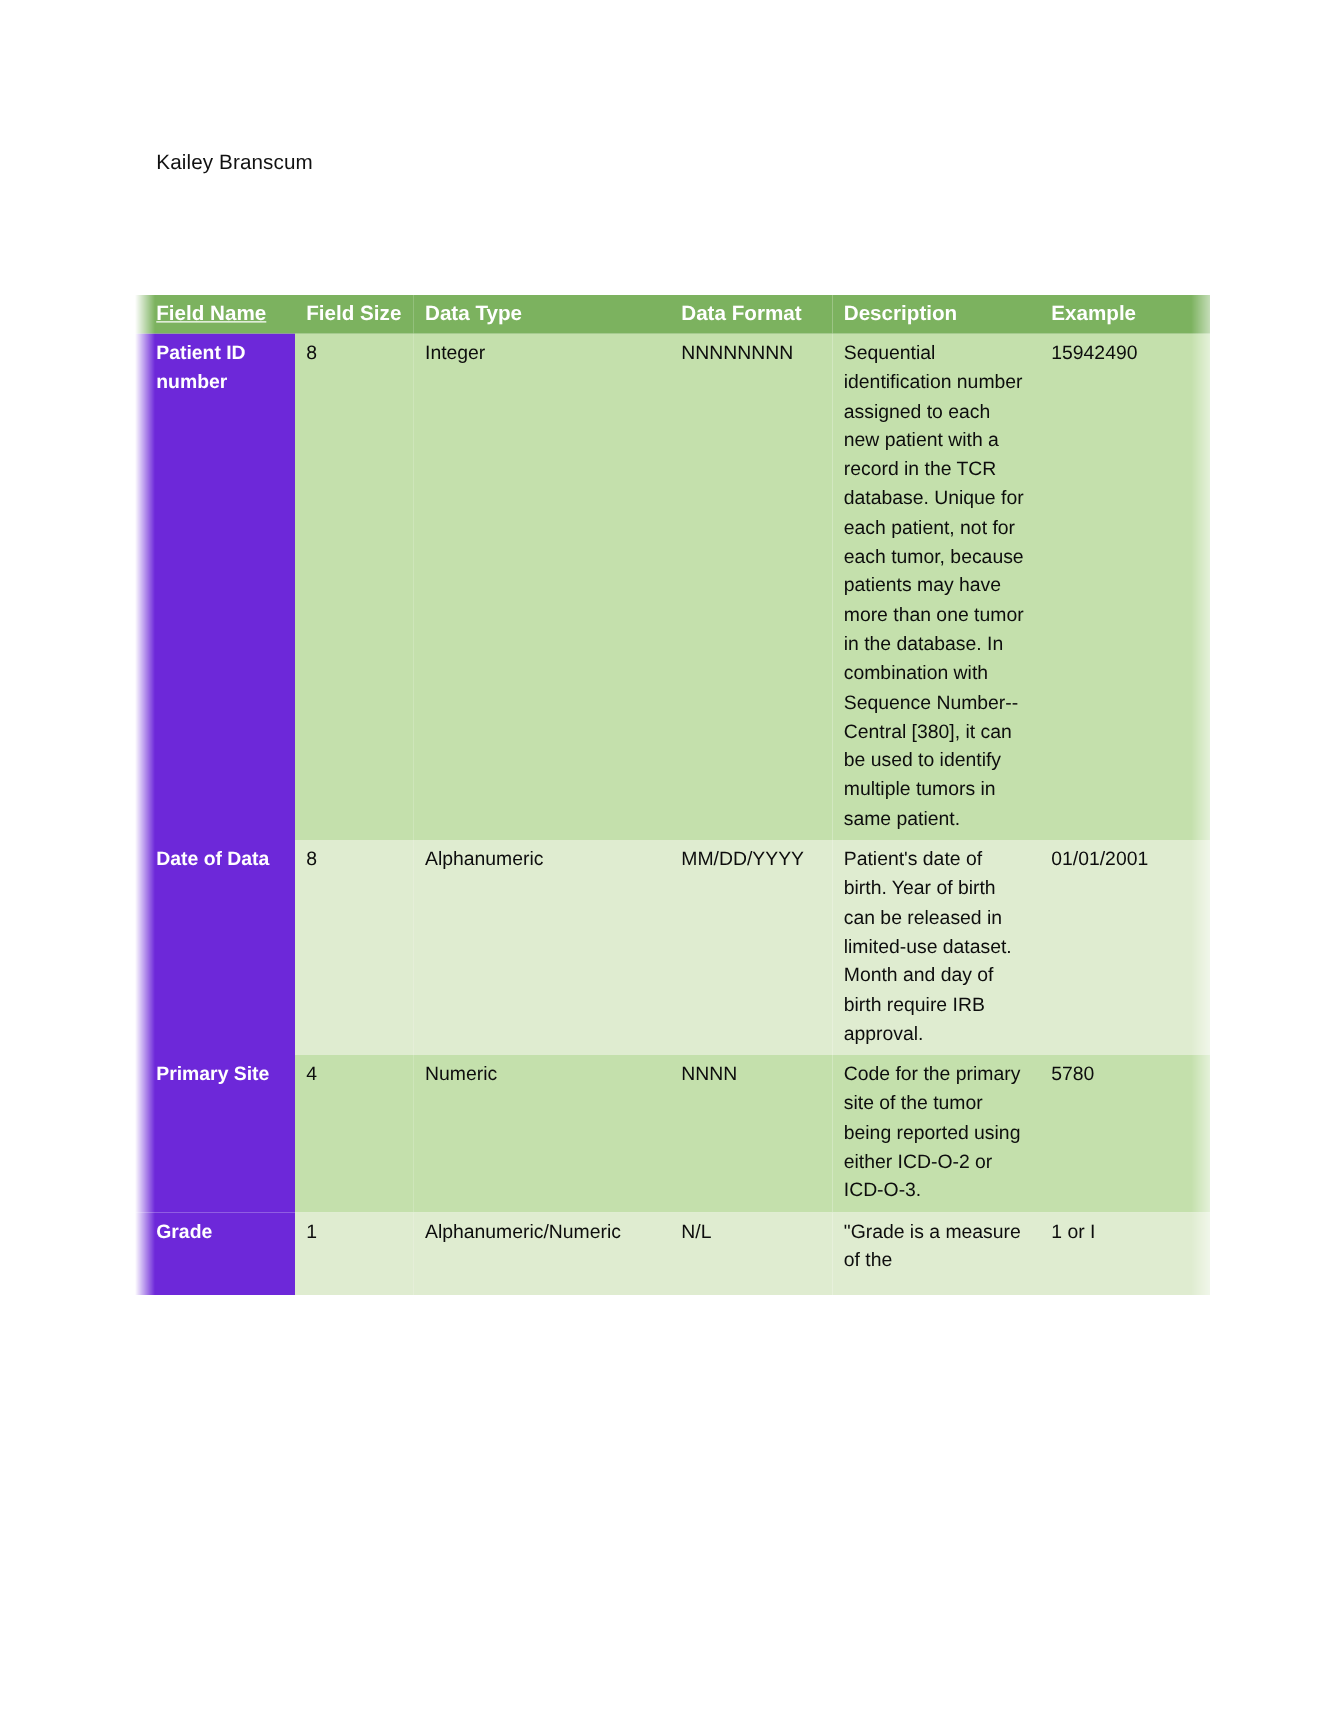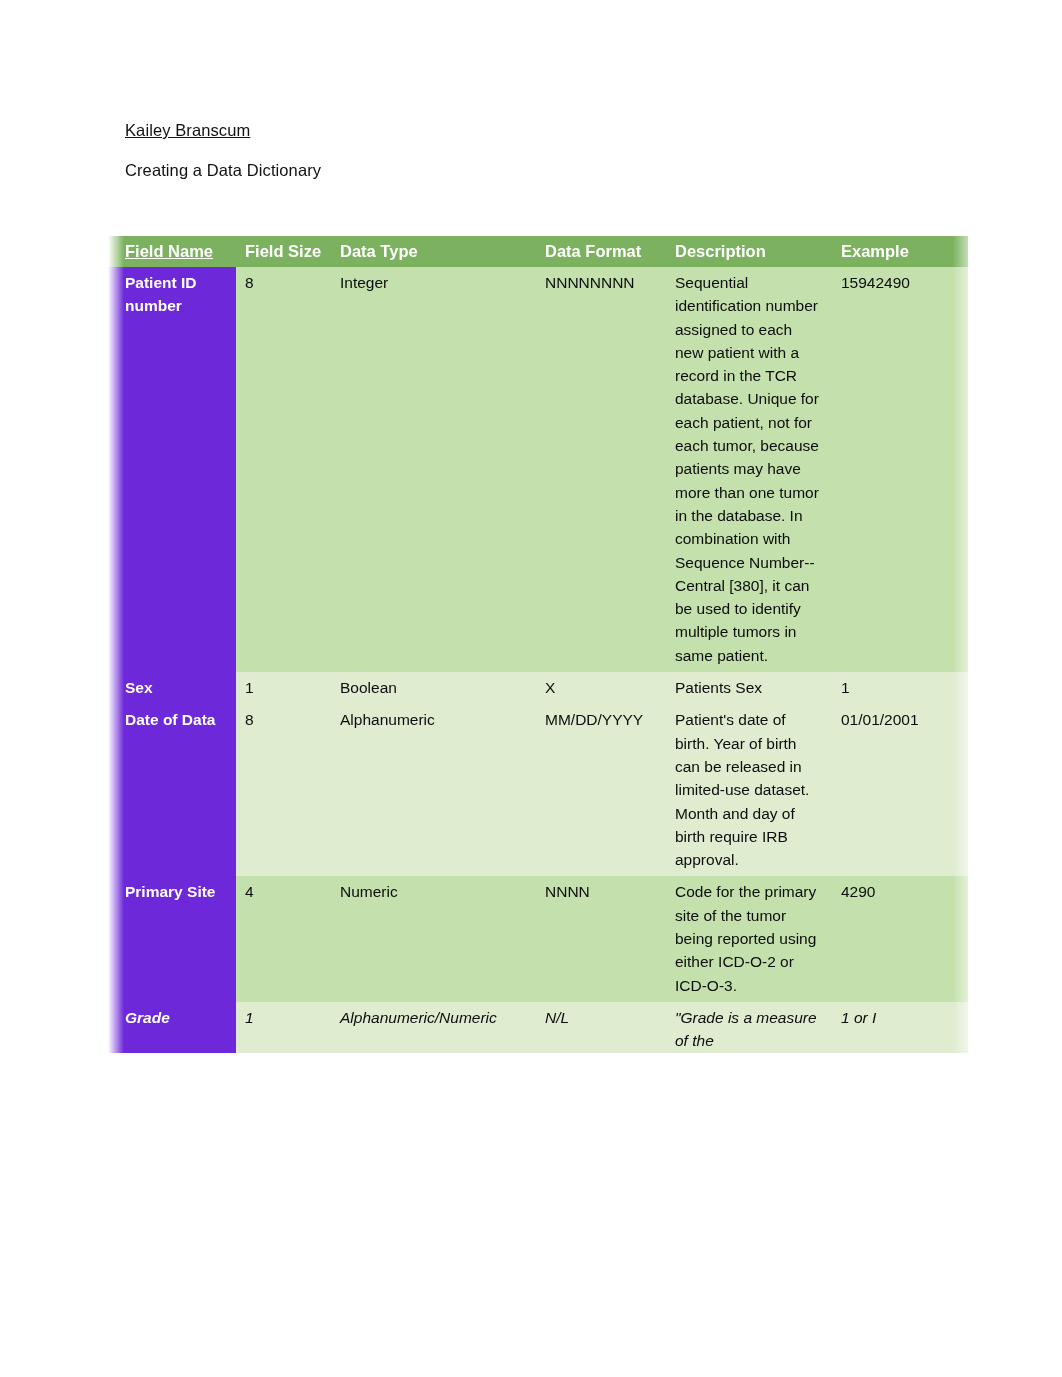--- a/index.html
+++ b/index.html
@@ -30,21 +30,21 @@
     top: 120px;
     width: 760px;
   }
   .doc-line {
     font-size: 16.5px;
     line-height: 21px;
     color: #111111;
     letter-spacing: 0.1px;
     white-space: nowrap;
   }
-  .doc-line.author { margin-bottom: 19px; text-decoration: underline; }
+  .doc-line.author { margin-bottom: 19px; }
 
   
   .table-wrap {
     position: absolute;
     left: 108px;
     top: 236px;
     width: 872px;
     
     height: 996px;
     overflow: hidden;
@@ -101,30 +101,29 @@
     background: #6d28d9;
     color: #ffffff;
     font-weight: bold;
     padding-left: 17px;
   }
 
   
   tr.band-dark  td:not(.fieldname) { background: #c4e0ac; }
   tr.band-light td:not(.fieldname) { background: #dfecd0; }
 
-  .clipped td { padding-bottom: 0; font-style: italic; }
+  .clipped td { padding-bottom: 16px; }
 </style>
 </head>
 <body>
 
 <div class="page">
 
   <div class="heading-block">
     <div class="doc-line author">Kailey Branscum</div>
-    <div class="doc-line">Creating a Data Dictionary</div>
   </div>
 
   <div class="table-wrap">
     <table class="dict">
       <colgroup>
         <col class="c-name">
           <col class="c-size">
           <col class="c-type">
         <col class="c-format">
           <col class="c-desc">
@@ -143,42 +142,34 @@
       <tbody>
         <tr class="band-dark">
           <td class="fieldname">Patient ID number</td>
           <td>8</td>
           <td>Integer</td>
           <td>NNNNNNNN</td>
           <td>Sequential identification number assigned to each new patient with a record in the TCR database. Unique for each patient, not for each tumor, because patients may have more than one tumor in the database. In combination with Sequence Number--Central [380], it can be used to identify multiple tumors in same patient.</td>
           <td>15942490</td>
         </tr>
         <tr class="band-light">
-          <td class="fieldname">Sex</td>
-          <td>1</td>
-          <td>Boolean</td>
-          <td>X</td>
-          <td>Patients Sex</td>
-          <td>1</td>
-        </tr>
-        <tr class="band-light">
           <td class="fieldname">Date of Data</td>
           <td>8</td>
           <td>Alphanumeric</td>
           <td>MM/DD/YYYY</td>
           <td>Patient's date of birth. Year of birth can be released in limited-use dataset. Month and day of birth require IRB approval.</td>
           <td>01/01/2001</td>
         </tr>
         <tr class="band-dark">
           <td class="fieldname">Primary Site</td>
           <td>4</td>
           <td>Numeric</td>
           <td>NNNN</td>
           <td>Code for the primary site of the tumor being reported using either ICD-O-2 or ICD-O-3.</td>
-          <td>4290</td>
+          <td>5780</td>
         </tr>
         <tr class="band-light clipped">
           <td class="fieldname">Grade</td>
           <td>1</td>
           <td>Alphanumeric/Numeric</td>
           <td>N/L</td>
           <td>"Grade is a measure of the</td>
           <td>1 or I</td>
         </tr>
       </tbody>

